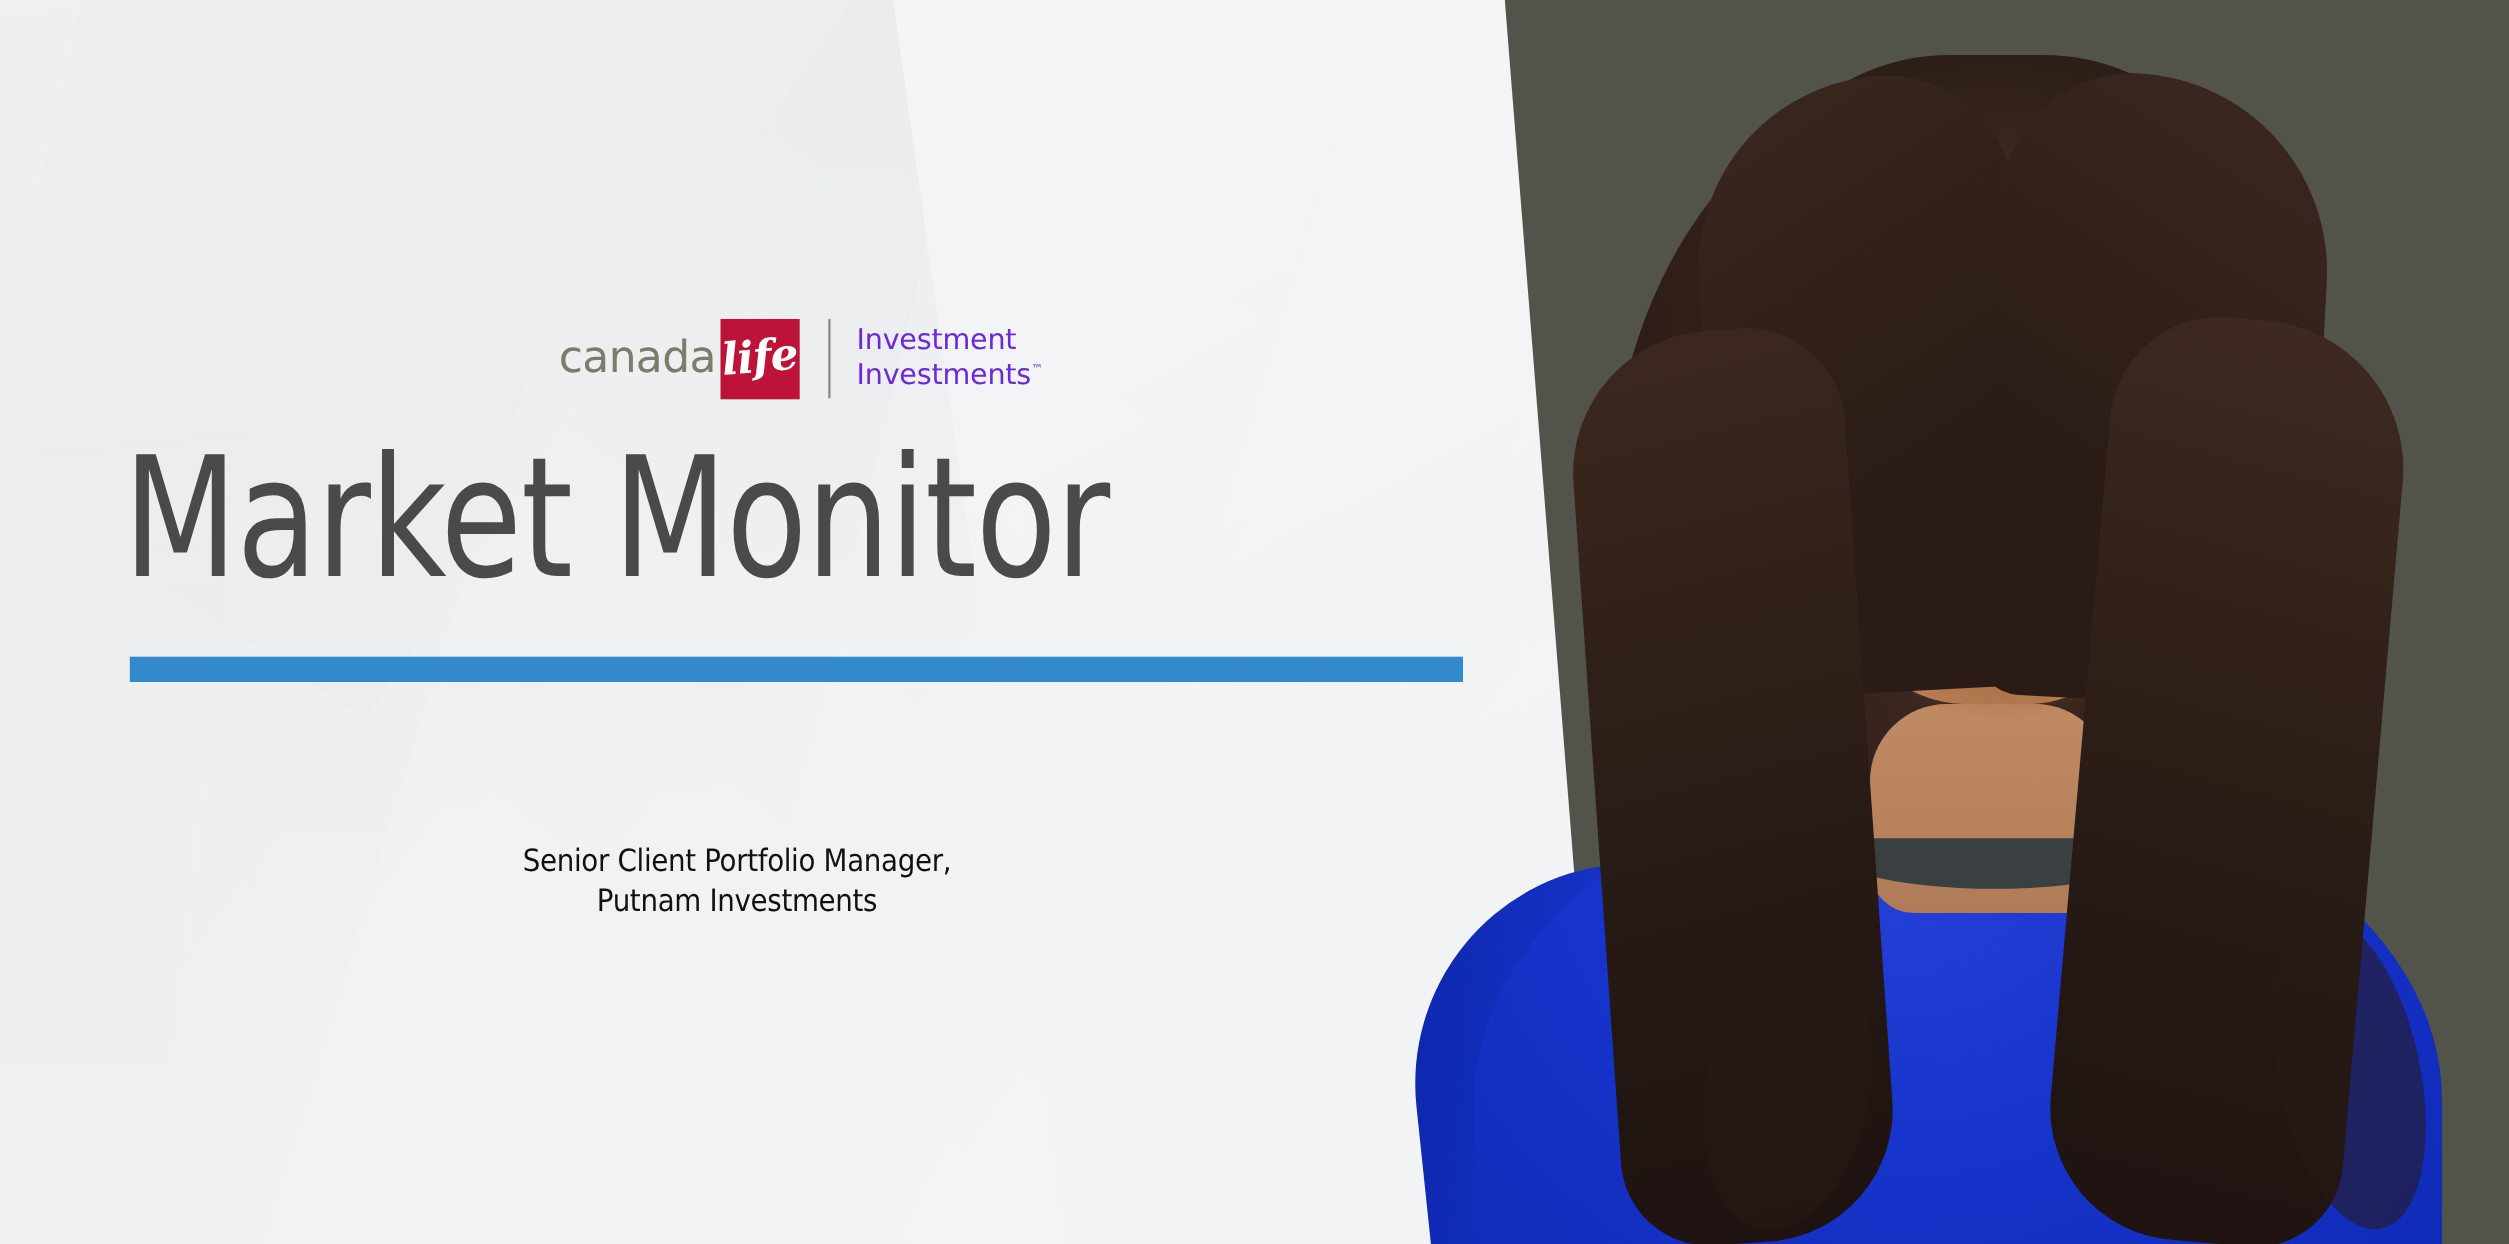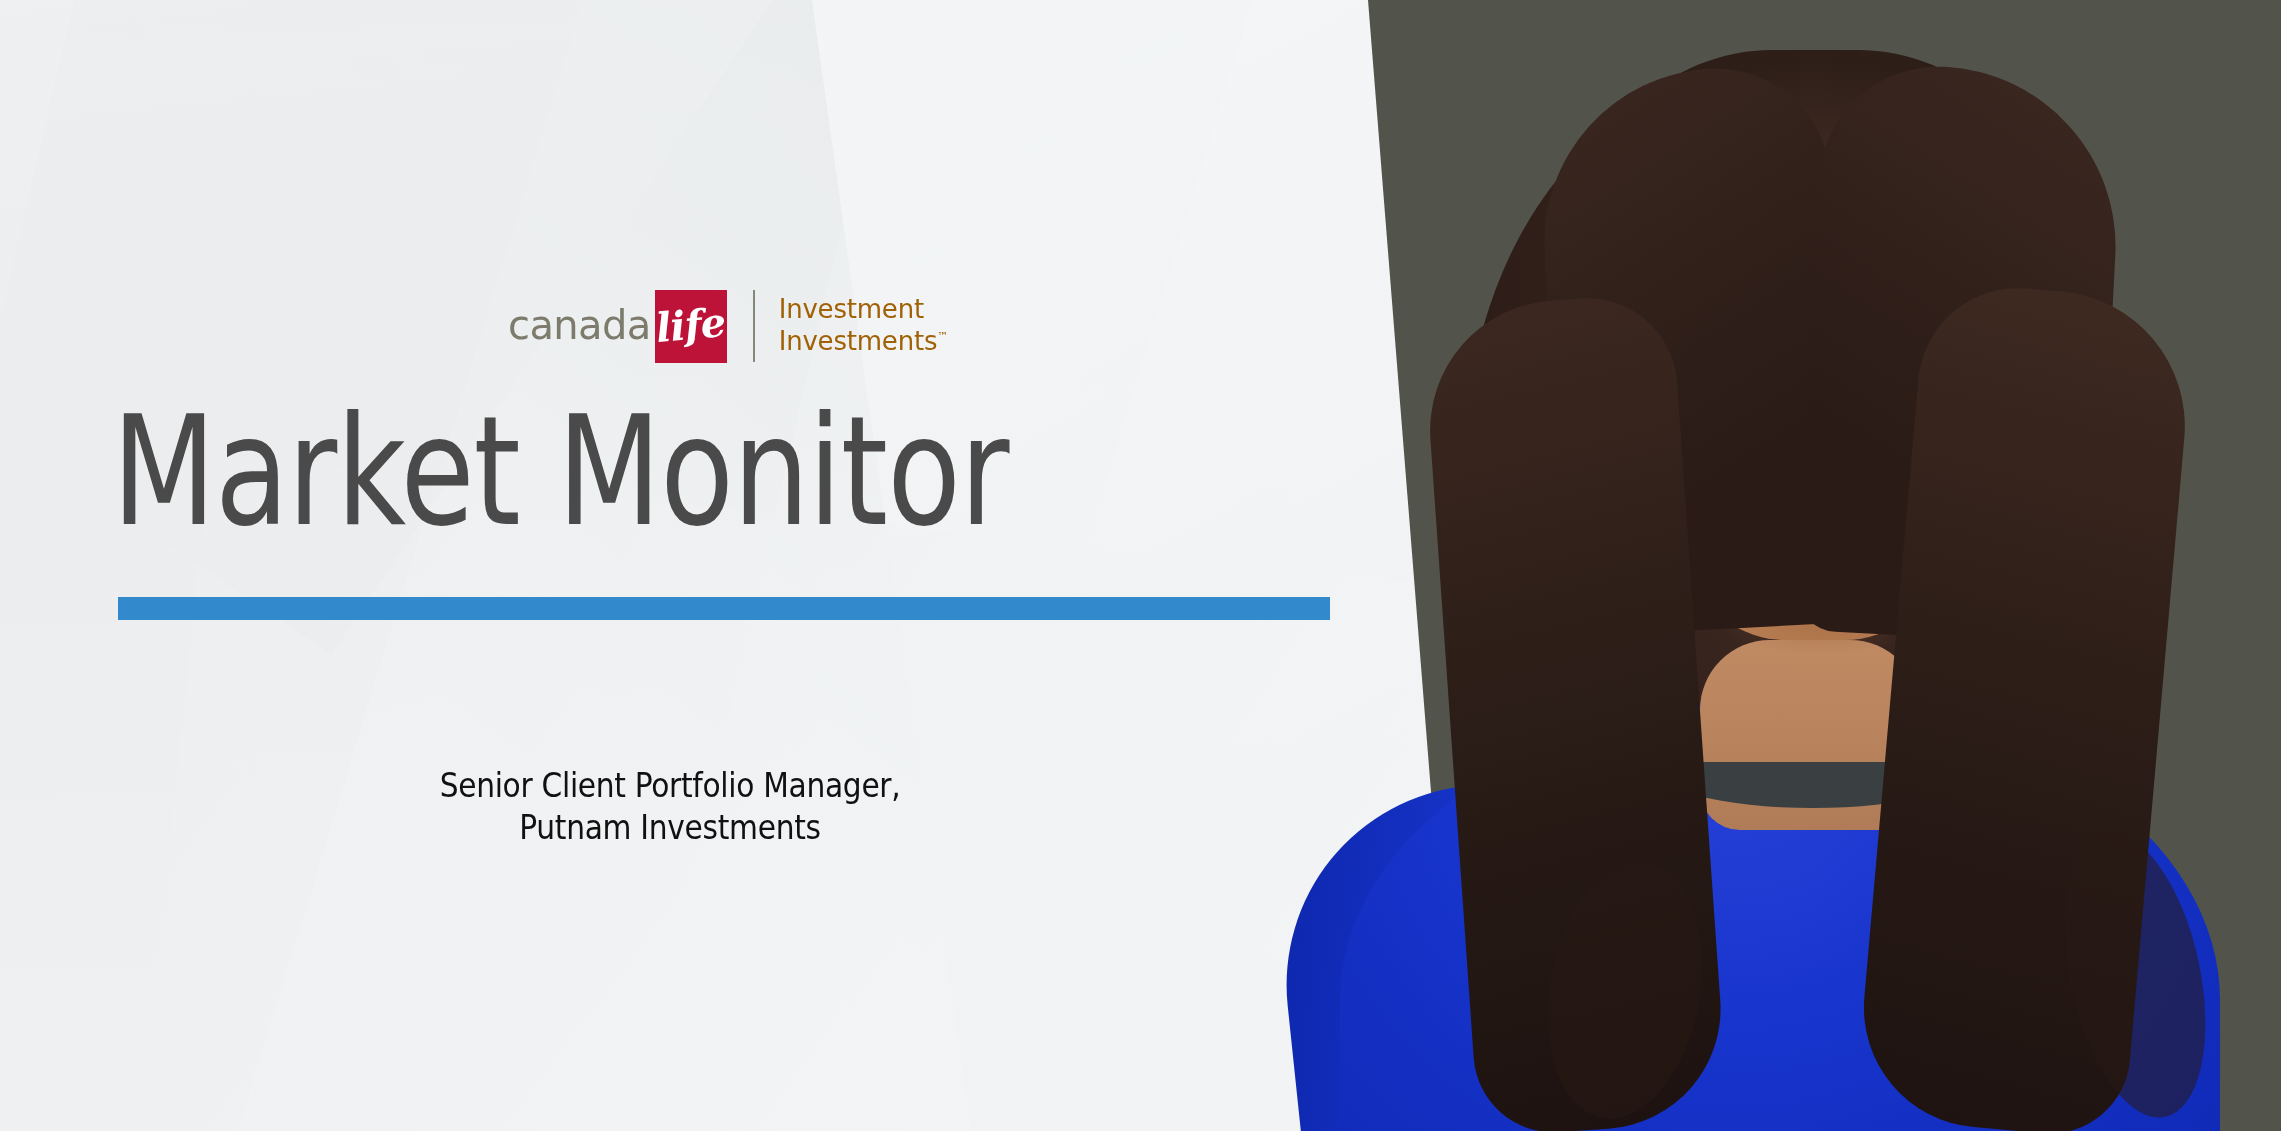--- a/index.html
+++ b/index.html
@@ -96,21 +96,21 @@
     line-height:1;
     transform:translateY(-1px) rotate(-5deg);
     letter-spacing:-1px;
   }
   .logo-divider {
     width:2px; height:72px;
     background:#87867a;
     margin:0 24px 0 26px;
   }
   .logo-im {
-    color:#a16207;
+    color:#6d28d9;
     font-family:"DejaVu Sans", sans-serif;
     font-size:26px;
     font-weight:400;
     line-height:1.22;
     letter-spacing:-0.2px;
     position:relative;
   }
   .logo-im .tm {
     font-size:11px;
     vertical-align:super;
@@ -163,21 +163,21 @@
     letter-spacing:-0.8px;
     margin-left:12px;
   }
 
   .role {
     position:absolute;
     left:0; top:765px;
     width:1340px;
     text-align:center;
     font-family:"DejaVu Sans Condensed","DejaVu Sans", sans-serif;
-    font-size:33px;
+    font-size:28px;
     font-weight:400;
     color:#111111;
     line-height:1.28;
     letter-spacing:-0.3px;
   }
 
   
   .portrait {
     position:absolute;
     left:1250px; top:0;

